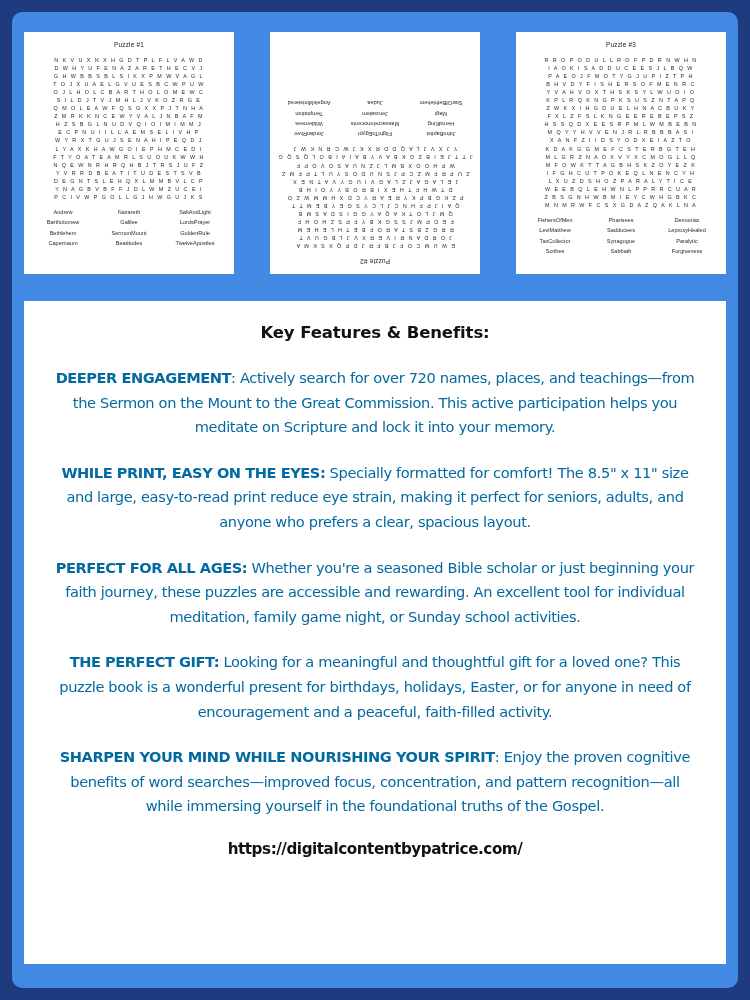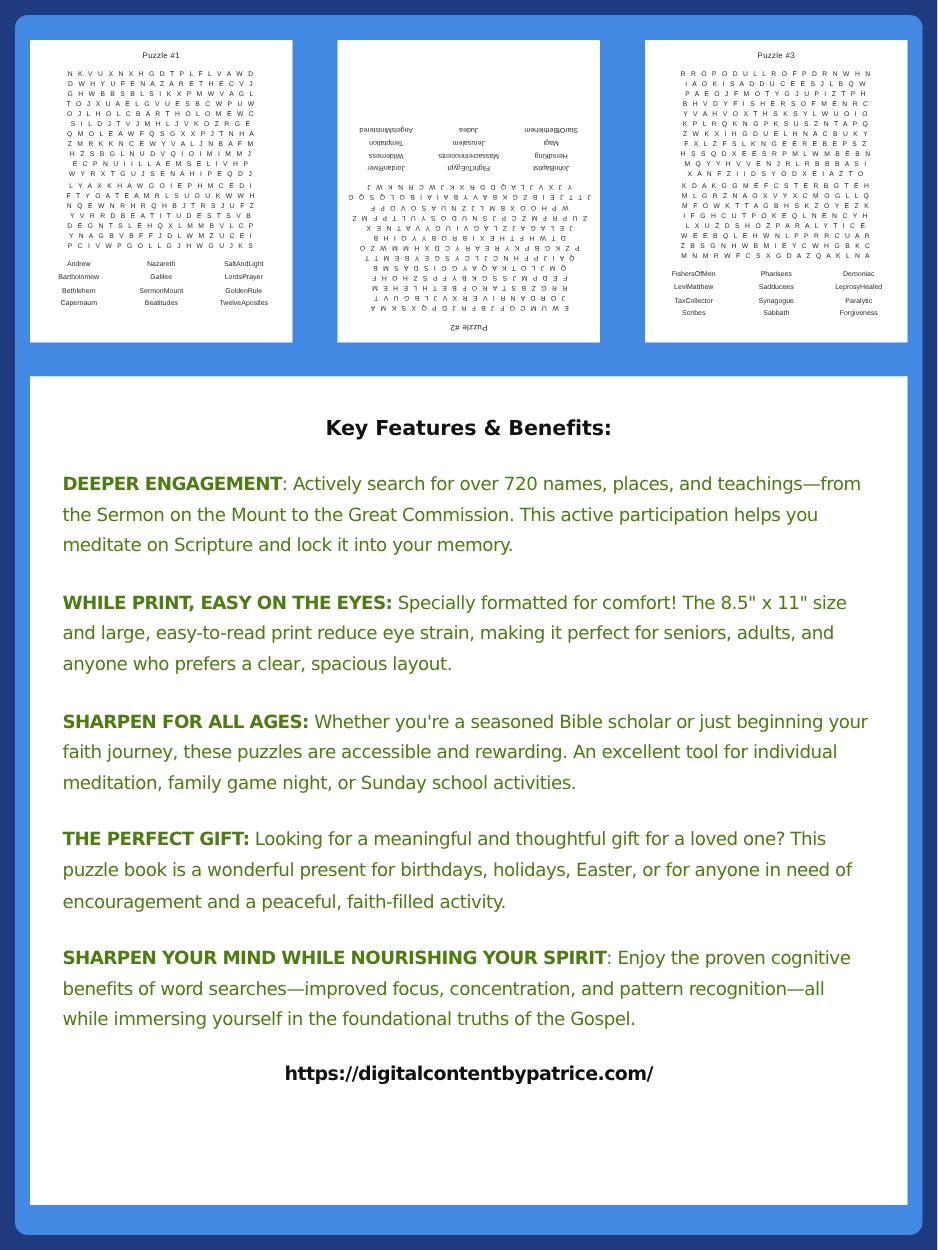--- a/index.html
+++ b/index.html
@@ -89,39 +89,40 @@
 
   
   #content-panel {
     position: absolute;
     left: 12px;
     top: 289px;
     width: 702px;
     height: 663px;
     background: #ffffff;
     box-sizing: border-box;
-    padding: 32px 18px 14px 18px;
+    padding: 22px 18px 14px 18px;
     overflow: hidden;
   }
 
   .section-title {
     text-align: center;
     font-family: "DejaVu Sans", sans-serif;
     font-weight: bold;
     font-size: 16.5px;
     color: #111111;
     letter-spacing: -0.1px;
     margin: 0 0 24px 0;
   }
 
   .para {
+    text-align: center;
     font-family: "DejaVu Sans", sans-serif;
     font-size: 14.6px;
     line-height: 24.6px;
-    color: #4d7c0f;
+    color: #0369a1;
     margin: 0 0 21px 0;
     padding: 0 8px;
     letter-spacing: -0.35px;
   }
   .para .lead {
     font-weight: bold;
     letter-spacing: -0.45px;
   }
   .para.plain { margin-bottom: 19px; }
 
@@ -254,21 +255,21 @@
 
       <p class="para">
         <span class="lead">DEEPER ENGAGEMENT</span><span>: Actively search for over 720 names, places, and teachings—from the Sermon on the Mount to the Great Commission. This active participation helps you meditate on Scripture and lock it into your memory.</span>
       </p>
 
       <p class="para">
         <span class="lead">WHILE PRINT, EASY ON THE EYES:</span><span> Specially formatted for comfort! The 8.5" x 11" size and large, easy-to-read print reduce eye strain, making it perfect for seniors, adults, and anyone who prefers a clear, spacious layout.</span>
       </p>
 
       <p class="para">
-        <span class="lead">SHARPEN FOR ALL AGES:</span><span> Whether you're a seasoned Bible scholar or just beginning your faith journey, these puzzles are accessible and rewarding. An excellent tool for individual meditation, family game night, or Sunday school activities.</span>
+        <span class="lead">PERFECT FOR ALL AGES:</span><span> Whether you're a seasoned Bible scholar or just beginning your faith journey, these puzzles are accessible and rewarding. An excellent tool for individual meditation, family game night, or Sunday school activities.</span>
       </p>
 
       <p class="para">
         <span class="lead">THE PERFECT GIFT:</span><span> Looking for a meaningful and thoughtful gift for a loved one? This puzzle book is a wonderful present for birthdays, holidays, Easter, or for anyone in need of encouragement and a peaceful, faith-filled activity.</span>
       </p>
 
       <p class="para">
         <span class="lead">SHARPEN YOUR MIND WHILE NOURISHING YOUR SPIRIT</span><span>: Enjoy the proven cognitive benefits of word searches—improved focus, concentration, and pattern recognition—all while immersing yourself in the foundational truths of the Gospel.</span>
       </p>
 

